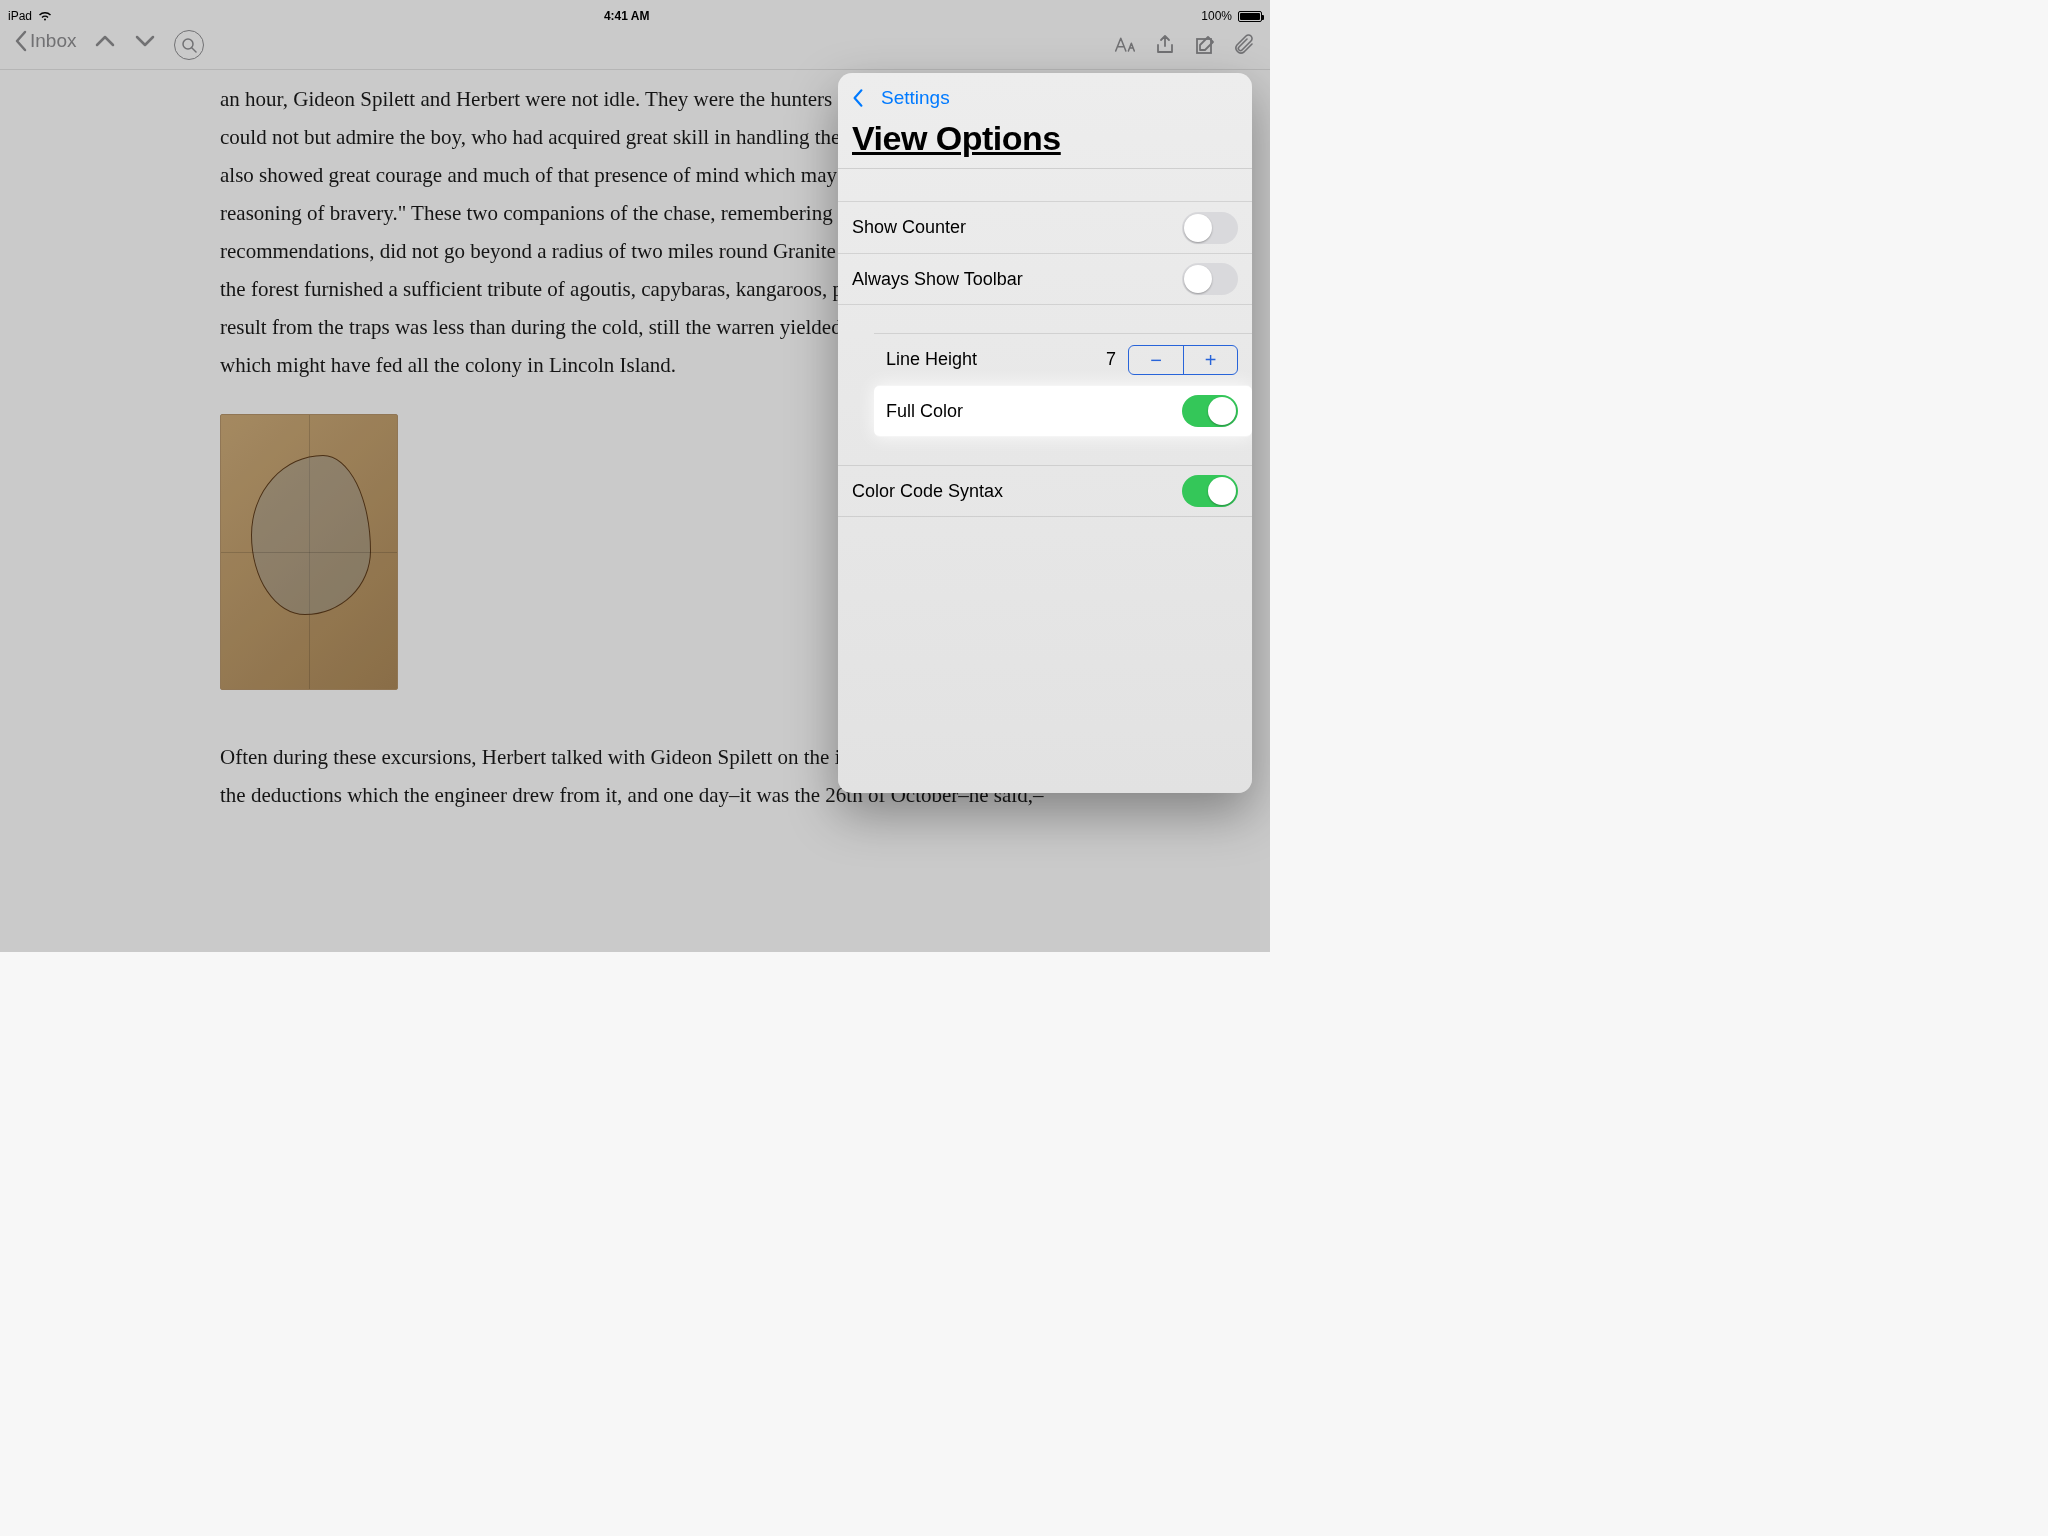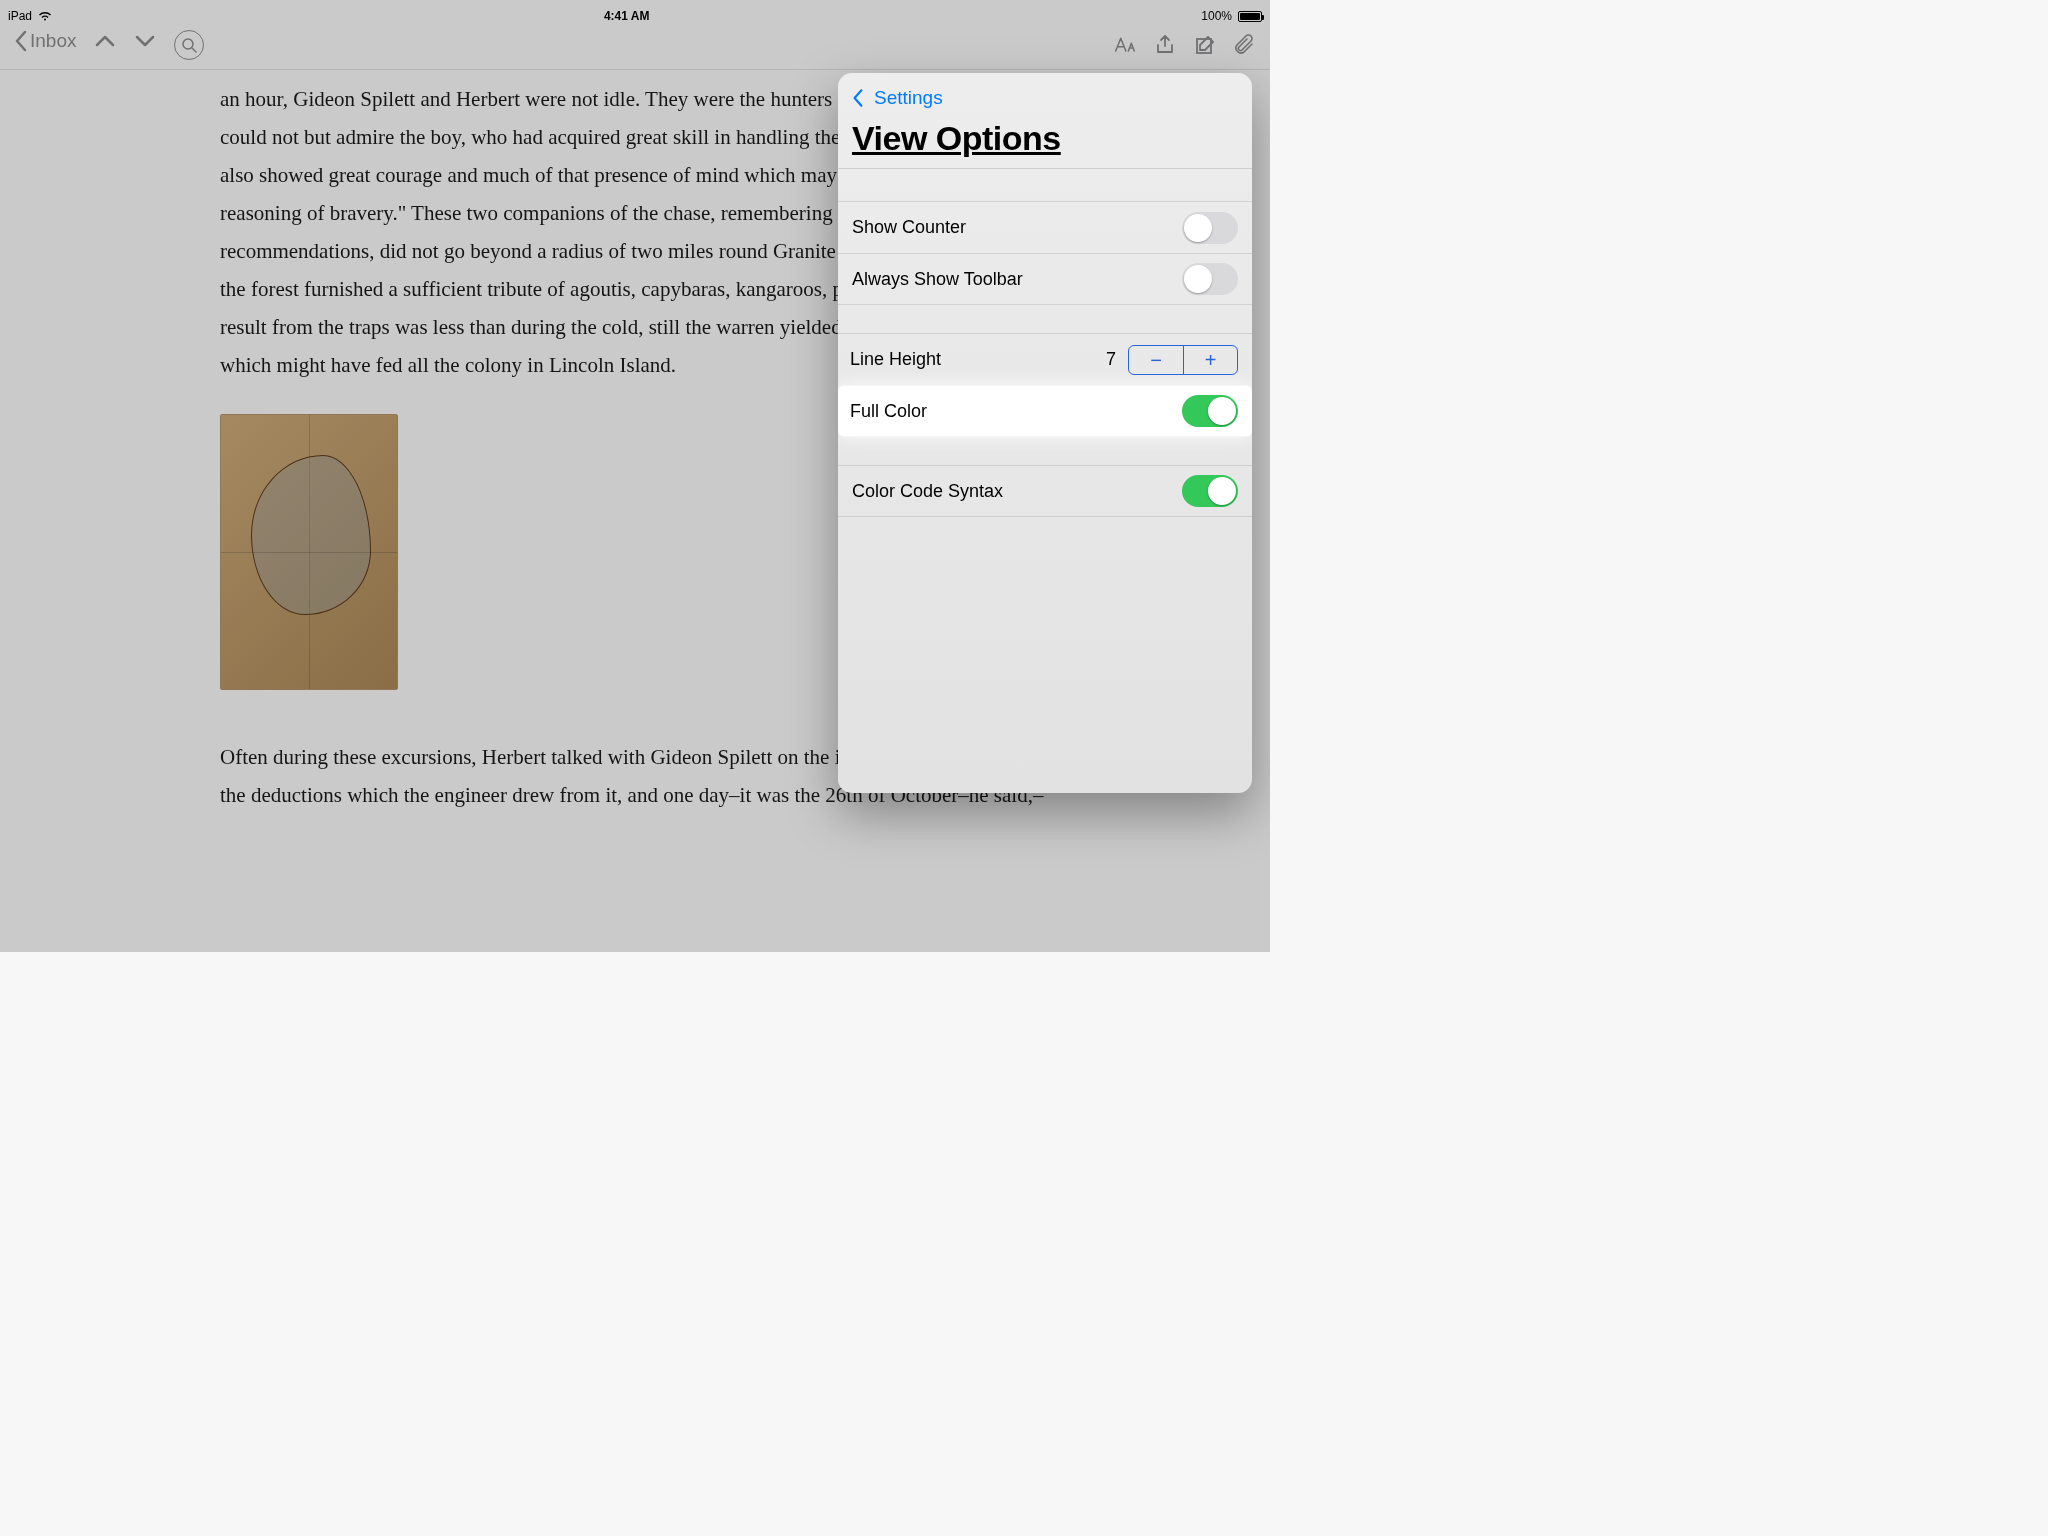--- a/index.html
+++ b/index.html
@@ -32,28 +32,28 @@
   .para2 { margin-top:48px; }
   .map-img { margin-top:30px; width:178px; height:276px; background:linear-gradient(135deg,#c9a877,#a88657); border:1px solid #b09068; position:relative; overflow:hidden; border-radius:2px;}
   .map-img::before{content:"";position:absolute;top:0;left:50%;width:1px;height:100%;background:rgba(0,0,0,0.15);}
   .map-img::after{content:"";position:absolute;left:0;top:50%;height:1px;width:100%;background:rgba(0,0,0,0.15);}
   .map-shape{position:absolute;top:40px;left:30px;width:120px;height:160px;border:1.5px solid #5b3a1a;border-radius:60% 40% 55% 45% / 50% 60% 40% 50%;background:rgba(140,160,180,0.3);}
 
   
   .popover { position:absolute; top:73px; right:18px; width:414px; height:720px; background: linear-gradient(#ededed,#e2e2e2); border-radius:14px; box-shadow:0 20px 50px rgba(0,0,0,0.35); overflow:hidden; }
   .popover::before { content:""; position:absolute; top:-10px; right:140px; width:0; height:0; border-left:12px solid transparent; border-right:12px solid transparent; border-bottom:12px solid #ededed; }
   .pop-header { padding:14px 14px 10px 14px; border-bottom:1px solid rgba(0,0,0,0.12); }
-  .pop-back { display:flex; align-items:center; gap:10px; color:#007aff; font-size:19px; }
+  .pop-back { display:flex; align-items:center; gap:17px; color:#007aff; font-size:19px; }
   .pop-title { font-size:34px; font-weight:800; color:#000; margin-top:10px; letter-spacing:-0.5px;text-decoration:underline; }
   .group { margin-top:32px; }
   .group + .group { margin-top:28px; }
   .row { display:flex; align-items:center; justify-content:space-between; min-height:52px; padding:0 14px; border-top:1px solid rgba(0,0,0,0.10); font-size:18px; color:#000; background:transparent; }
   .row:first-child { border-top:1px solid rgba(0,0,0,0.10); }
   .row:last-child { border-bottom:1px solid rgba(0,0,0,0.10); }
-  .row.indent { padding-left:12px; }
+  .row.indent { padding-left:12px;margin-left:36px; }
   .row.highlight { background:#fff; box-shadow:0 0 18px rgba(255,255,255,0.9); border-top-color:rgba(0,0,0,0.04); border-bottom:1px solid rgba(0,0,0,0.04); border-radius:6px; }
   .row-right { display:flex; align-items:center; gap:12px; }
   .switch { width:56px; height:32px; border-radius:16px; position:relative; }
   .switch.off { background:#d9d9dc; }
   .switch.on { background:#34c759; }
   .knob { position:absolute; top:2px; width:28px; height:28px; background:#fff; border-radius:50%; box-shadow:0 1px 2px rgba(0,0,0,0.3); }
   .switch.off .knob { left:2px; }
   .switch.on .knob { right:2px; }
   .stepper { display:flex; border:1px solid #2864d9; border-radius:6px; overflow:hidden; height:30px; }
   .stepper button { width:54px; background:transparent; border:none; color:#2864d9; font-size:20px; line-height:1; display:flex; align-items:center; justify-content:center; }

